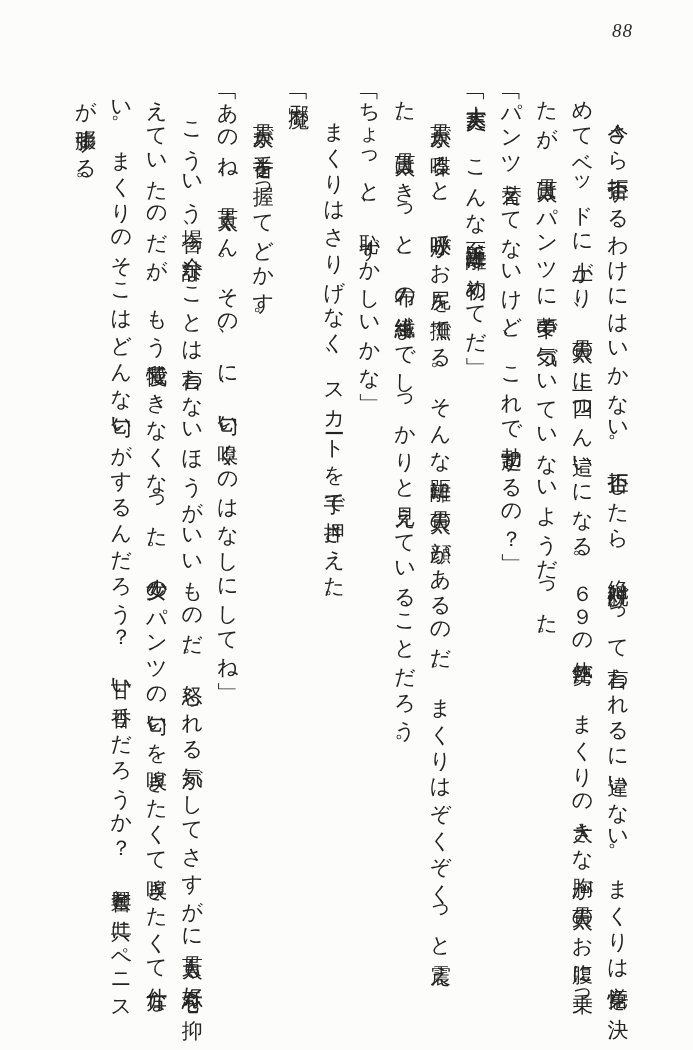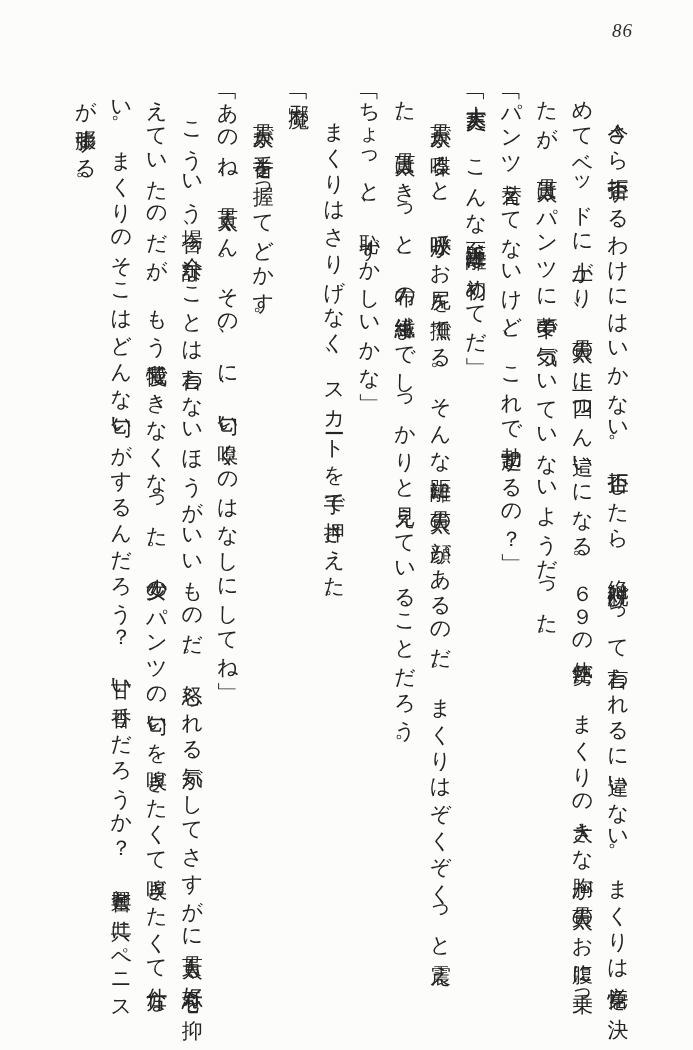--- a/index.html
+++ b/index.html
@@ -42,21 +42,21 @@
     margin: 0;
   }
   .para.indent {
     text-indent: 1em;
   }
 </style>
 </head>
 <body>
 
 <div class="page">
-  <div class="page-number">86</div>
+  <div class="page-number">88</div>
 
   <div class="text-block">
     <p class="para indent">今さら拒否するわけにはいかない。拒否したら、絶対脱げって言われるに違いない。まくりは覚悟を決めてベッドに上がり、貫太の上に四つん這いになる。６９の体勢だ。まくりの大きな胸が貫太のお腹に乗ったが、貫太はパンツに夢中で気づいていないようだった。</p>
     <p class="para">「パンツ替えてないけど、これで勃起するの？」</p>
     <p class="para">「大丈夫だ。こんな至近距離は初めてだ」</p>
     <p class="para indent">貫太が喋ると、呼吸がお尻を撫でる。そんな距離に貫太の顔があるのだ。まくりはぞくぞくっと震えた。貫太はきっと、布の繊維までしっかりと見えていることだろう。</p>
     <p class="para">「ちょっと、恥ずかしいかな」</p>
     <p class="para indent">まくりはさりげなく、スカートを手で押さえた。</p>
     <p class="para">「邪魔」</p>
     <p class="para indent">貫太が手首を握ってどかす。</p>

